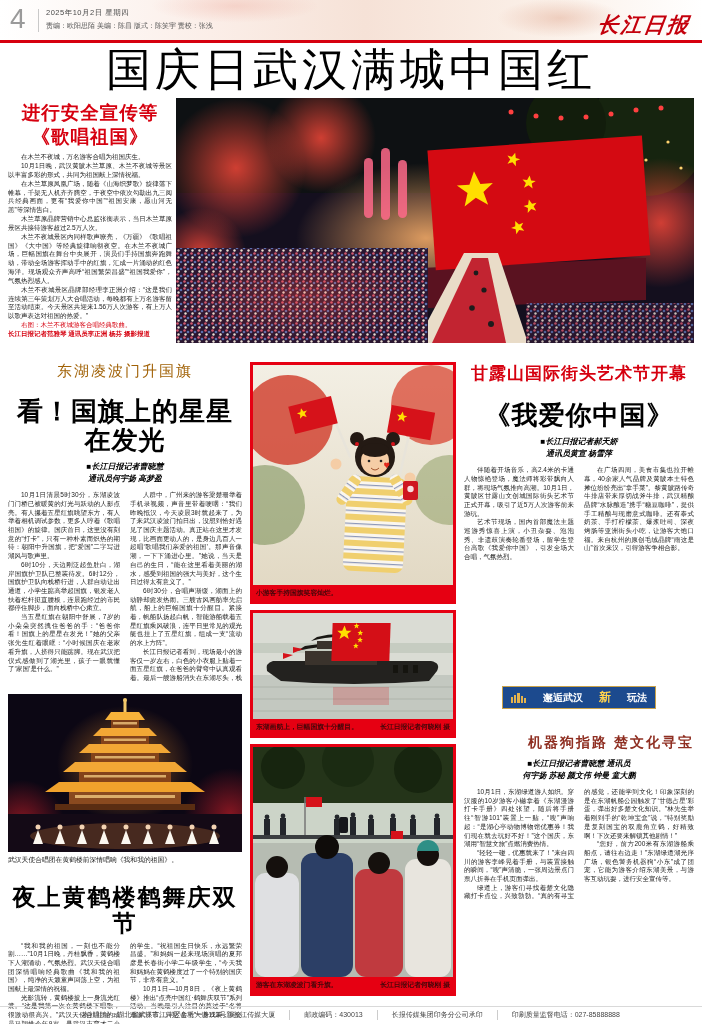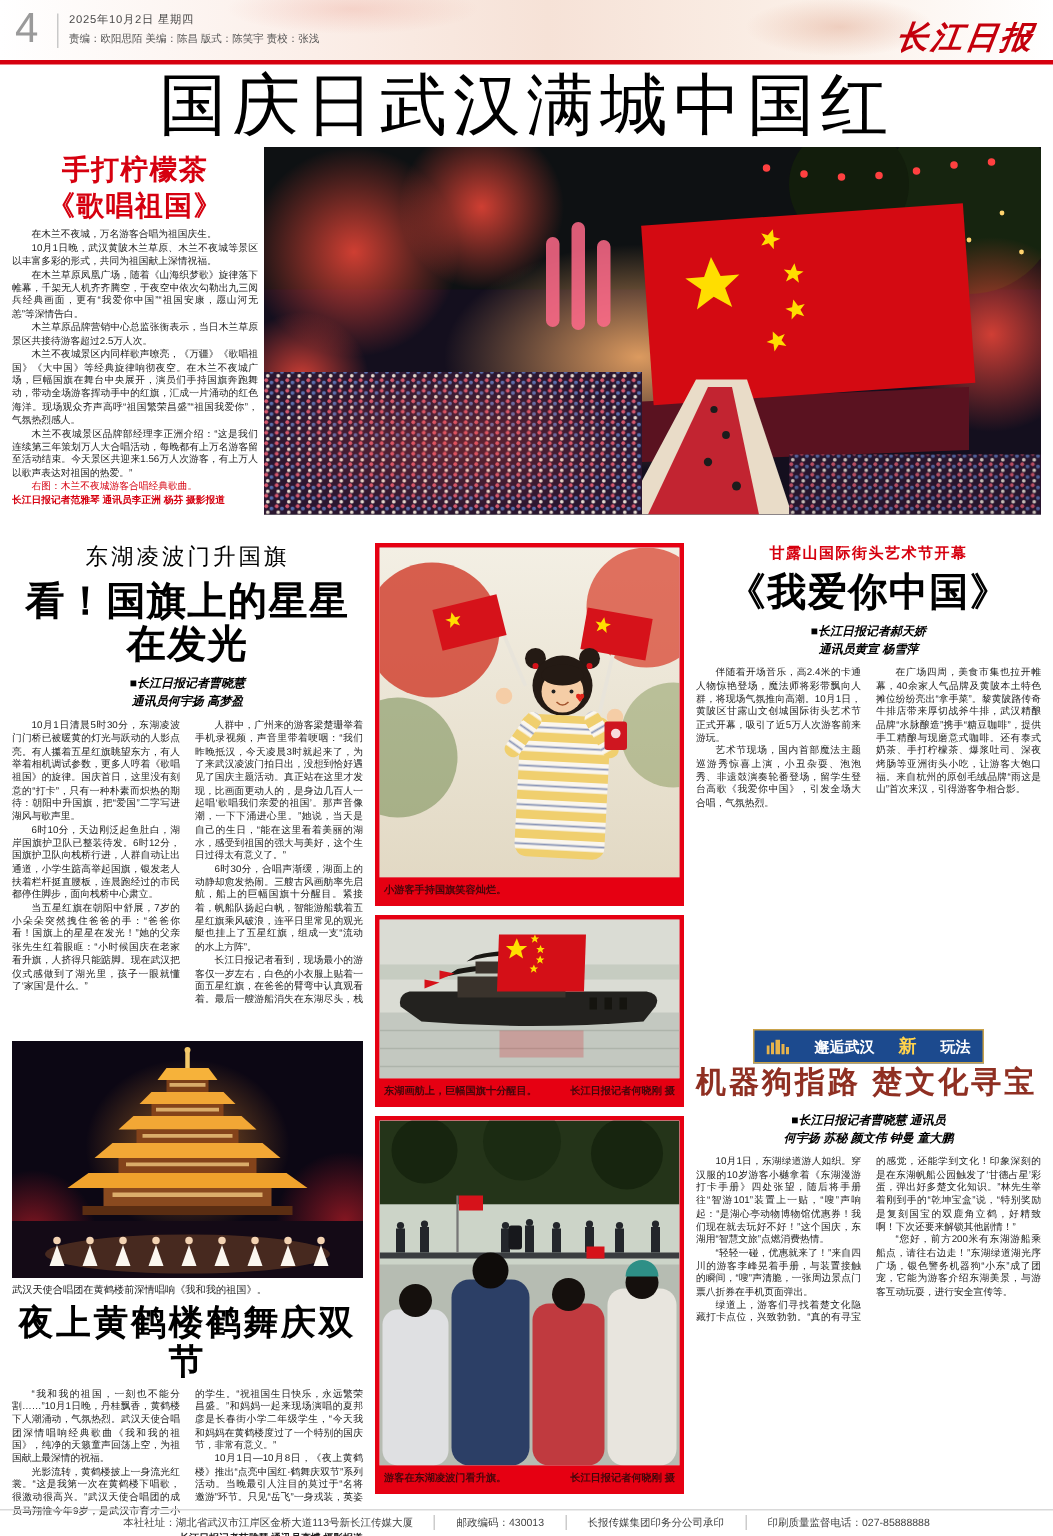--- a/index.html
+++ b/index.html
@@ -30,22 +30,22 @@
   #art-chorus { left: 8px; top: 101px; width: 164px; height: 242px; overflow: hidden; }
   #art-chorus .rh { font-size: 18.5px; line-height: 1.28; color: #d6000f; text-align: center; font-weight: 900; letter-spacing: 1px; margin-bottom: 5px; }
   .body-sm p { font-size: 6.5px; line-height: 1.36; text-align: justify; text-indent: 2em; color: #222; }
   .red-note { font-size: 6.5px; line-height: 1.36; text-indent: 2em; color: #d6000f; }
   .red-credit { font-size: 6.5px; line-height: 1.36; color: #d6000f; font-weight: bold; }
 
   #main-photo { left: 176px; top: 98px; width: 518px; height: 245px; background: #140f1e; }
 
   
   #art-flag { left: 8px; top: 362px; width: 234px; }
-  .kicker-black { font-size: 15px; text-align: center; letter-spacing: 2px; color: #000000; margin-bottom: 5px; }
-  .h-big { font-size: 26px; font-weight: 900; text-align: center; line-height: 1.12; letter-spacing: 1px; color: #000; }
+  .kicker-black { font-size: 15px; text-align: center; letter-spacing: 2px; color: #a16207; margin-bottom: 5px; }
+  .h-big { font-size: 26px; font-weight: 900; text-align: center; line-height: 1.12; letter-spacing: 1px; color: #000; margin-top: 16px; }
   .byline { font-size: 8px; font-weight: bold; text-align: center; margin-top: 6px; line-height: 1.5; color: #000; font-style: italic; }
   .cols2 { column-count: 2; column-gap: 10px; margin-top: 6px; overflow: hidden; }
   .cols2 p { font-size: 6.5px; line-height: 1.34; text-align: justify; text-indent: 2em; color: #222; }
   #flag-body { height: 198px; }
   #tower-photo { left: 8px; top: 694px; width: 234px; height: 158px; background: #0c0714; }
   #tower-caption { left: 8px; top: 855px; width: 234px; font-size: 6.8px; color: #222; }
   #art-crane { left: 8px; top: 869px; width: 234px; }
   #art-crane .h-big { font-size: 23px; letter-spacing: 2px; }
   #crane-body { height: 94px; margin-top: 5px; }
   .credit-right { font-size: 6.6px; font-weight: bold; text-align: right; color: #222; margin-top: 1px; }
@@ -56,27 +56,27 @@
   #card-boat { top: 610px; }
   #card-lake { top: 744px; }
   .photo-area { width: 100%; overflow: hidden; background: #ddd; }
   #girl-area { height: 220px; }
   #boat-area { height: 106px; }
   #lake-area { height: 230px; }
   .photo-caption { height: 16px; display: flex; justify-content: space-between; align-items: center; font-size: 6.8px; font-weight: bold; color: #44060a; background: #e60012; padding: 0 3px; }
 
   
   #art-street { left: 464px; top: 362px; width: 230px; }
-  .kicker-red { font-size: 10px; font-weight: bold; text-align: center; letter-spacing: 1px; color: #d6000f; margin-bottom: 4px; }
+  .kicker-red { font-size: 17px; font-weight: bold; text-align: center; letter-spacing: 1px; color: #d6000f; margin-bottom: 4px; }
   #street-body { height: 180px; }
   #badge-row { left: 464px; top: 686px; width: 230px; text-align: center; }
   .badge-box { display: inline-flex; align-items: center; gap: 16px; background: #1c4a8e; color: #fff; font-size: 10px; font-weight: bold; padding: 2px 8px; border: 1px solid #c9a24a; }
   .badge-hl { color: #ffd34d; font-size: 12px; }
   #art-tech { left: 464px; top: 708px; width: 230px; }
-  .kicker-maroon { font-size: 20px; font-weight: 900; text-align: left; letter-spacing: 2px; color: #8f2f22; }
+  .kicker-maroon { font-size: 14px; font-weight: 900; text-align: right; letter-spacing: 2px; color: #8f2f22; margin-top: 26px; }
   #art-tech .h-big { font-size: 27px; margin-top: 2px; }
   #tech-body { height: 196px; }
 
   
   #footer-line { left: 0; top: 1006px; width: 702px; height: 1px; background: #d9d9d9; }
   #footer { left: 0; top: 1010px; width: 702px; display: flex; justify-content: center; font-size: 7px; color: #444; }
   .foot-item { padding: 0 14px; border-right: 1px solid #ccc; }
   .foot-item:last-child { border-right: none; }
 </style>
 </head>
@@ -88,21 +88,21 @@
   <div class="abs" id="hdr-date">2025年10月2日 星期四</div>
   <div class="abs" id="hdr-staff">责编：欧阳思陌 美编：陈昌 版式：陈笑宇 责校：张浅</div>
   <div class="abs" id="masthead">长江日报</div>
 </div>
 <div class="abs" id="redline"></div>
 
 <div class="abs" id="lead-headline">国庆日武汉满城中国红</div>
 
 <div class="abs" id="art-chorus">
   <div class="rh">
-    <div>手打柠檬茶</div>
+    <div>进行安全宣传等</div>
     <div>《歌唱祖国》</div>
   </div>
   <div class="body-sm">
       <p>在木兰不夜城，万名游客合唱为祖国庆生。</p>
       <p>10月1日晚，武汉黄陂木兰草原、木兰不夜城等景区以丰富多彩的形式，共同为祖国献上深情祝福。</p>
       <p>在木兰草原凤凰广场，随着《山海织梦歌》旋律落下帷幕，千架无人机齐齐腾空，于夜空中依次勾勒出九三阅兵经典画面，更有“我爱你中国”“祖国安康，愿山河无恙”等深情告白。</p>
       <p>木兰草原品牌营销中心总监张衡表示，当日木兰草原景区共接待游客超过2.5万人次。</p>
       <p>木兰不夜城景区内同样歌声嘹亮，《万疆》《歌唱祖国》《大中国》等经典旋律响彻夜空。在木兰不夜城广场，巨幅国旗在舞台中央展开，演员们手持国旗奔跑舞动，带动全场游客挥动手中的红旗，汇成一片涌动的红色海洋。现场观众齐声高呼“祖国繁荣昌盛”“祖国我爱你”，气氛热烈感人。</p>
       <p>木兰不夜城景区品牌部经理李正洲介绍：“这是我们连续第三年策划万人大合唱活动，每晚都有上万名游客留至活动结束。今天景区共迎来1.56万人次游客，有上万人以歌声表达对祖国的热爱。”</p>
     </div>

